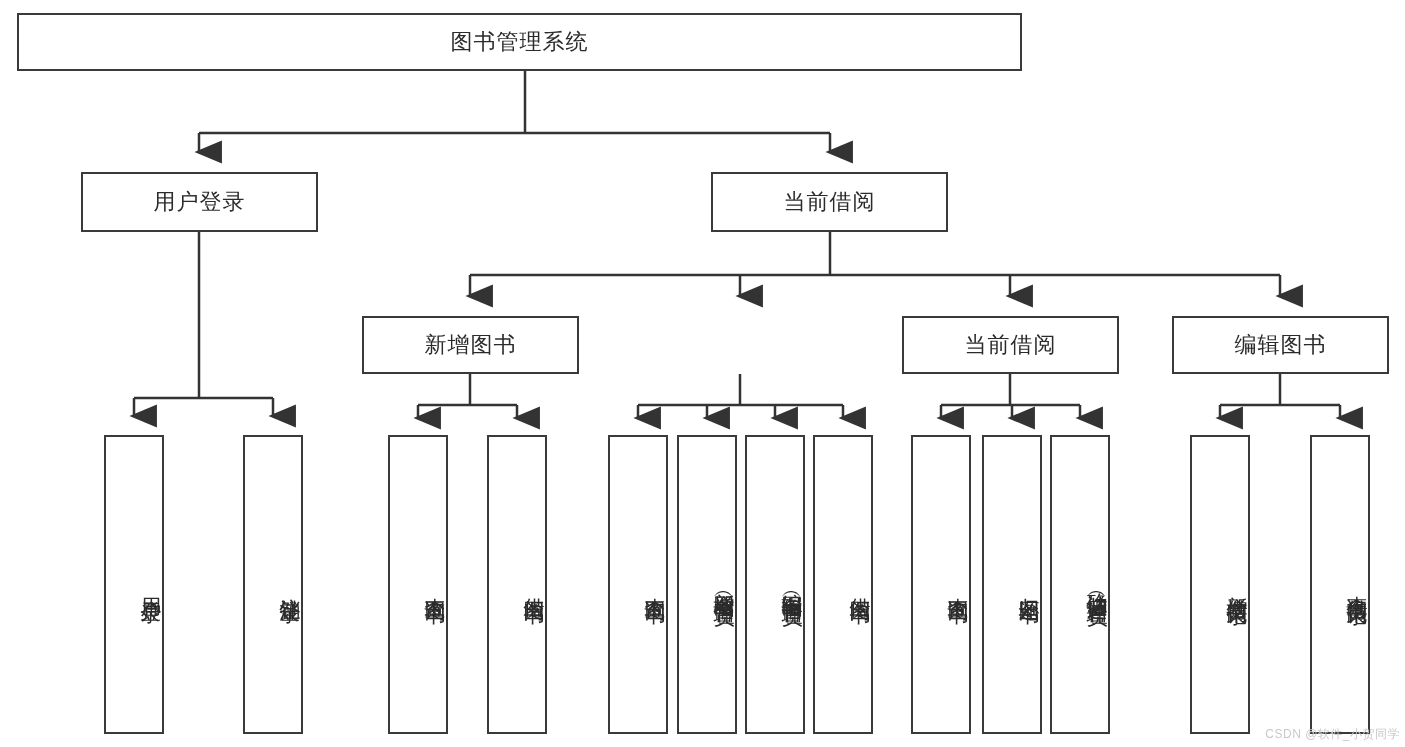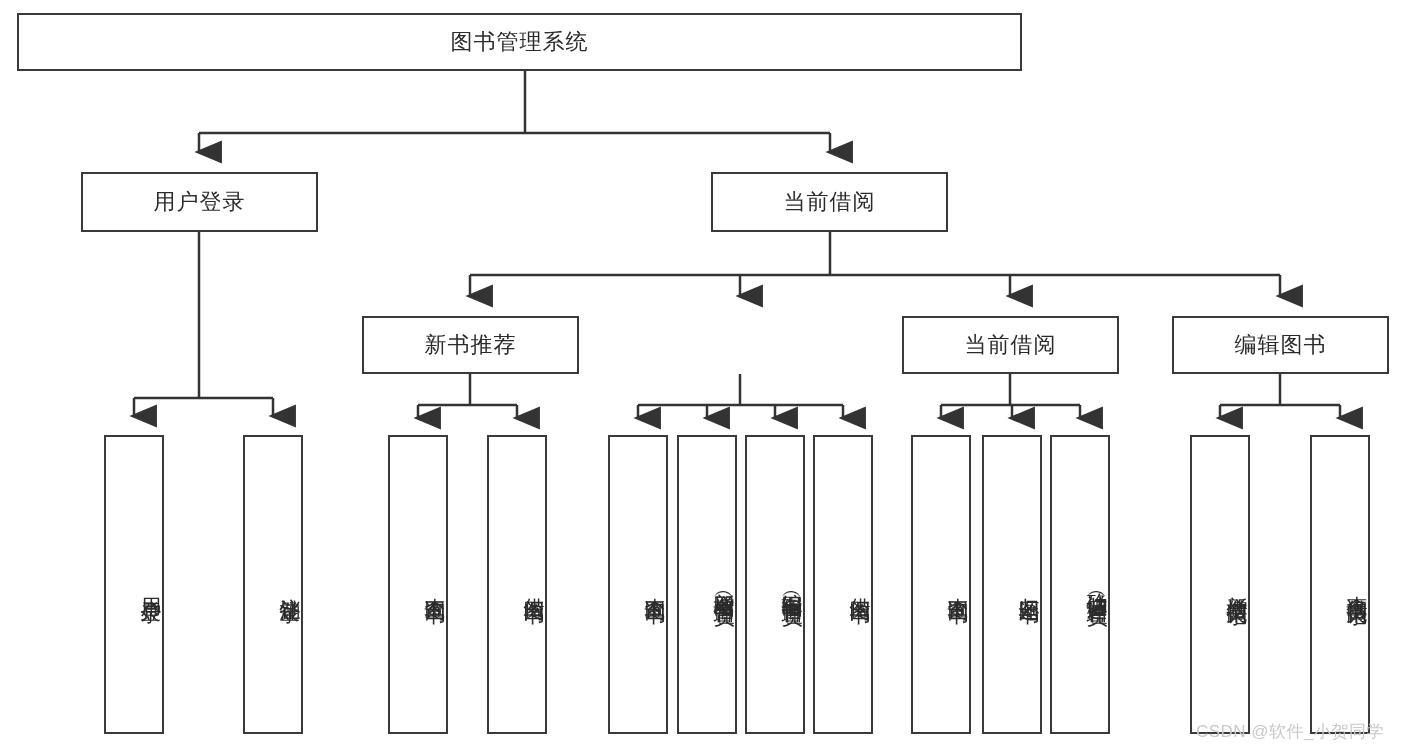--- a/index.html
+++ b/index.html
@@ -50,23 +50,23 @@
     align-items: flex-start;
     justify-content: center;
   }
   .node.vertical .vtext {
     writing-mode: vertical-rl;
     text-orientation: upright;
     white-space: nowrap;
   }
   .watermark {
     position: absolute;
-    right: 20px;
+    right: 4px;
     bottom: 4px;
-    font-size: 17px;
+    font-size: 12px;
     color: #c9c9c9;
     letter-spacing: 0.5px;
     white-space: nowrap;
   }
 </style>
 </head>
 <body>
 
 <div id="canvas">
 
@@ -125,21 +125,21 @@
   </div>
 
   <div class="node horizontal" style="left:81px; top:172px; width:237px; height:60px;">
     <span>用户登录</span>
   </div>
   <div class="node horizontal" style="left:711px; top:172px; width:237px; height:60px;">
     <span>当前借阅</span>
   </div>
 
   <div class="node horizontal" style="left:362px; top:316px; width:217px; height:58px;">
-    <span>新书推荐</span>
+    <span>新增图书</span>
   </div>
   <div class="node horizontal" style="left:902px; top:316px; width:217px; height:58px;">
     <span>当前借阅</span>
   </div>
   <div class="node horizontal" style="left:1172px; top:316px; width:217px; height:58px;">
     <span>编辑图书</span>
   </div>
 
   <div class="node vertical" style="left:104px; top:435px; width:60px; height:299px;">
     <span class="vtext">用户登录</span>

